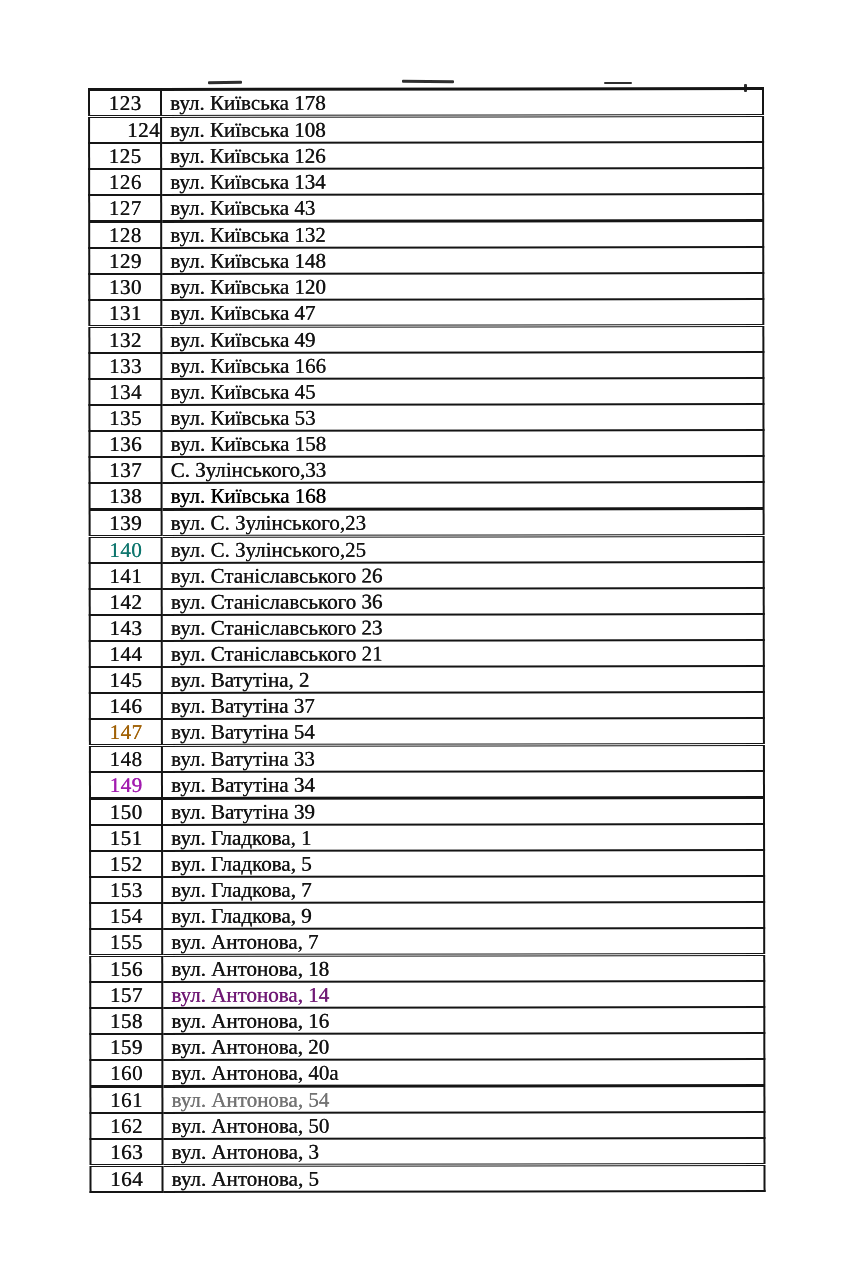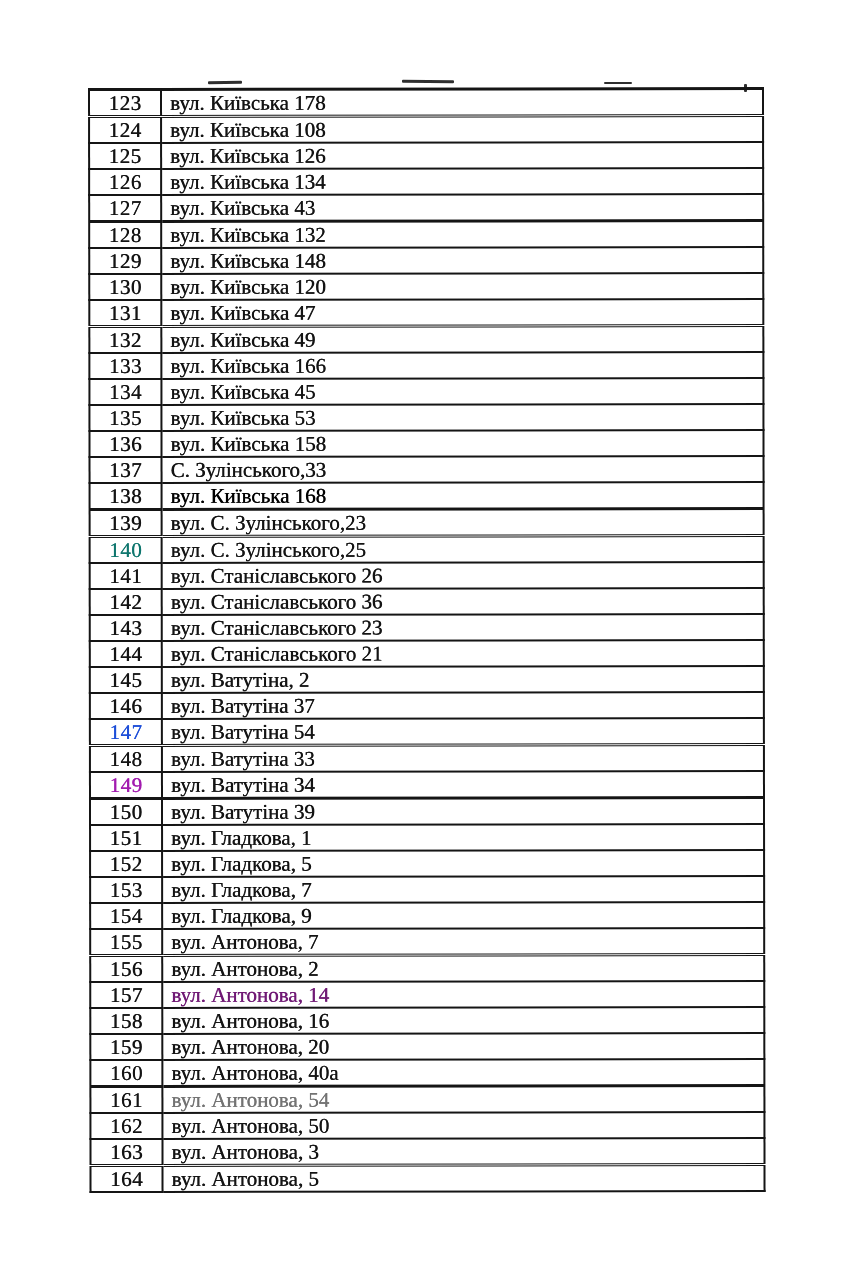--- a/index.html
+++ b/index.html
@@ -81,21 +81,21 @@
       <colgroup>
         <col class="num-col">
         <col class="addr-col">
       </colgroup>
       <tbody>
           <tr>
             <td class="num" style="color: rgb(20, 20, 20);">123</td>
             <td class="addr" style="color: rgb(20, 20, 20);">вул. Київська 178</td>
           </tr>
           <tr>
-            <td class="num" style="color: rgb(20, 20, 20);">124</td>
+            <td class="num" style="color: rgb(20, 20, 20); text-align: right;">124</td>
             <td class="addr" style="color: rgb(20, 20, 20);">вул. Київська 108</td>
           </tr>
           <tr>
             <td class="num" style="color: rgb(20, 20, 20);">125</td>
             <td class="addr" style="color: rgb(20, 20, 20);">вул. Київська 126</td>
           </tr>
           <tr>
             <td class="num" style="color: rgb(20, 20, 20);">126</td>
             <td class="addr" style="color: rgb(20, 20, 20);">вул. Київська 134</td>
           </tr>
@@ -173,21 +173,21 @@
           </tr>
           <tr>
             <td class="num" style="color: rgb(20, 20, 20);">145</td>
             <td class="addr" style="color: rgb(20, 20, 20);">вул. Ватутіна, 2</td>
           </tr>
           <tr>
             <td class="num" style="color: rgb(20, 20, 20);">146</td>
             <td class="addr" style="color: rgb(20, 20, 20);">вул. Ватутіна 37</td>
           </tr>
           <tr>
-            <td class="num" style="color: #1d4ed8;">147</td>
+            <td class="num" style="color: #a16207;">147</td>
             <td class="addr" style="color: rgb(20, 20, 20);">вул. Ватутіна 54</td>
           </tr>
           <tr>
             <td class="num" style="color: rgb(20, 20, 20);">148</td>
             <td class="addr" style="color: rgb(20, 20, 20);">вул. Ватутіна 33</td>
           </tr>
           <tr>
             <td class="num" style="color: #a21caf;">149</td>
             <td class="addr" style="color: rgb(20, 20, 20);">вул. Ватутіна 34</td>
           </tr>
@@ -210,21 +210,21 @@
           <tr>
             <td class="num" style="color: rgb(20, 20, 20);">154</td>
             <td class="addr" style="color: rgb(20, 20, 20);">вул. Гладкова, 9</td>
           </tr>
           <tr>
             <td class="num" style="color: rgb(20, 20, 20);">155</td>
             <td class="addr" style="color: rgb(20, 20, 20);">вул. Антонова, 7</td>
           </tr>
           <tr>
             <td class="num" style="color: rgb(20, 20, 20);">156</td>
-            <td class="addr" style="color: rgb(20, 20, 20);">вул. Антонова, 2</td>
+            <td class="addr" style="color: rgb(20, 20, 20);">вул. Антонова, 18</td>
           </tr>
           <tr>
             <td class="num" style="color: rgb(20, 20, 20);">157</td>
             <td class="addr" style="color: #701a75;">вул. Антонова, 14</td>
           </tr>
           <tr>
             <td class="num" style="color: rgb(20, 20, 20);">158</td>
             <td class="addr" style="color: rgb(20, 20, 20);">вул. Антонова, 16</td>
           </tr>
           <tr>

